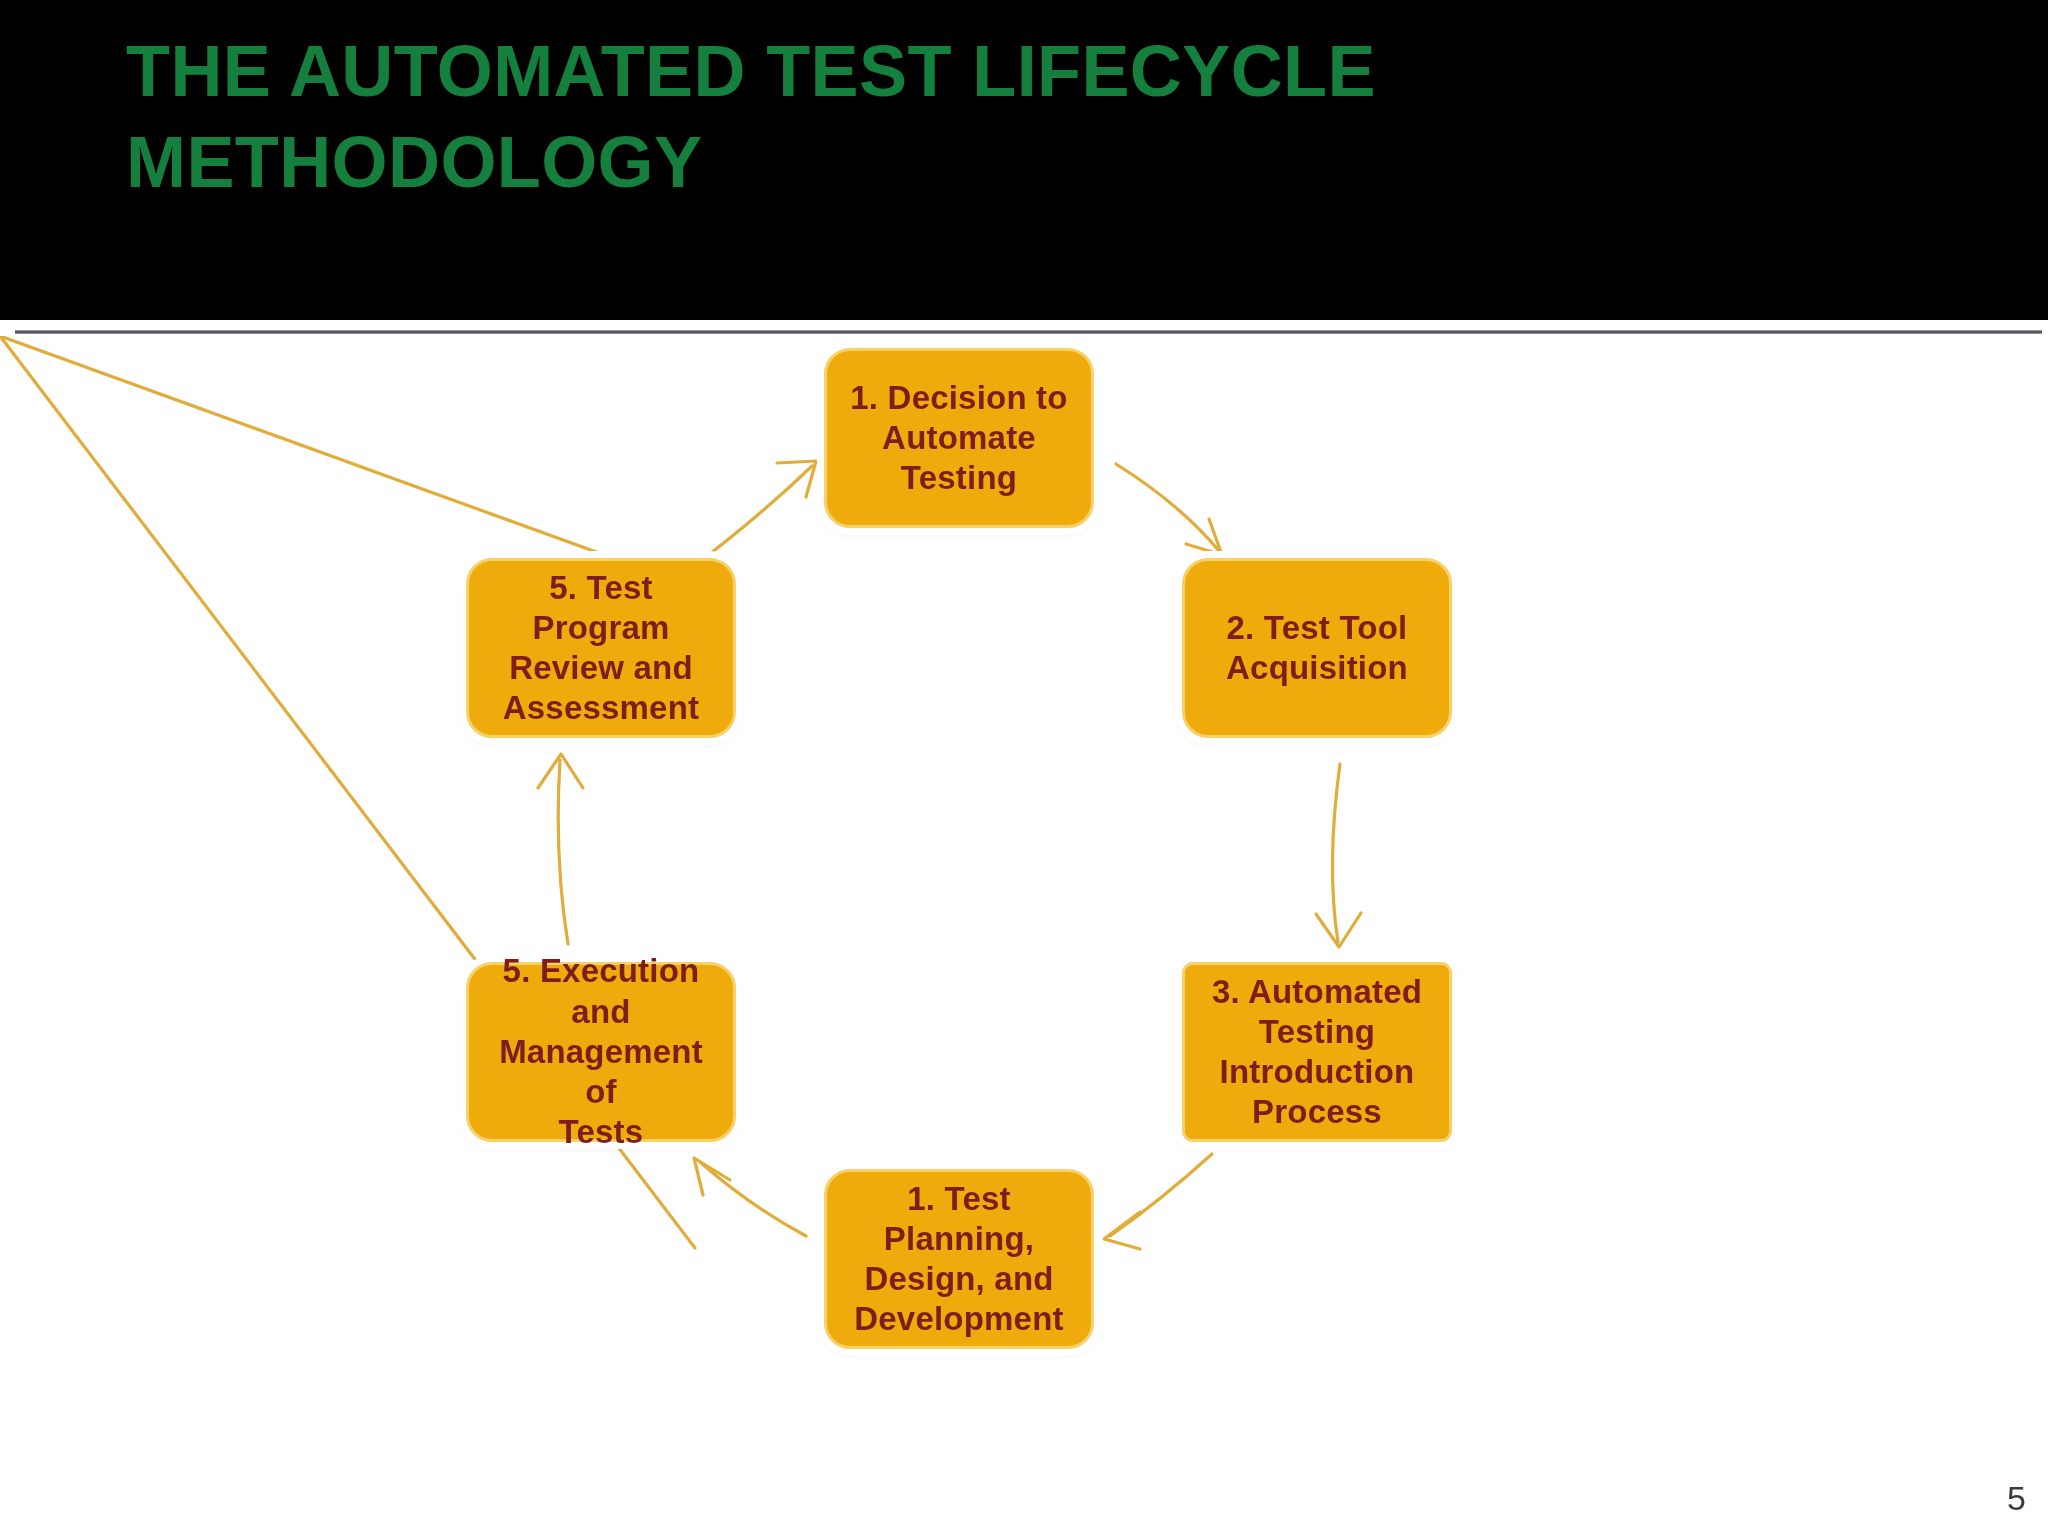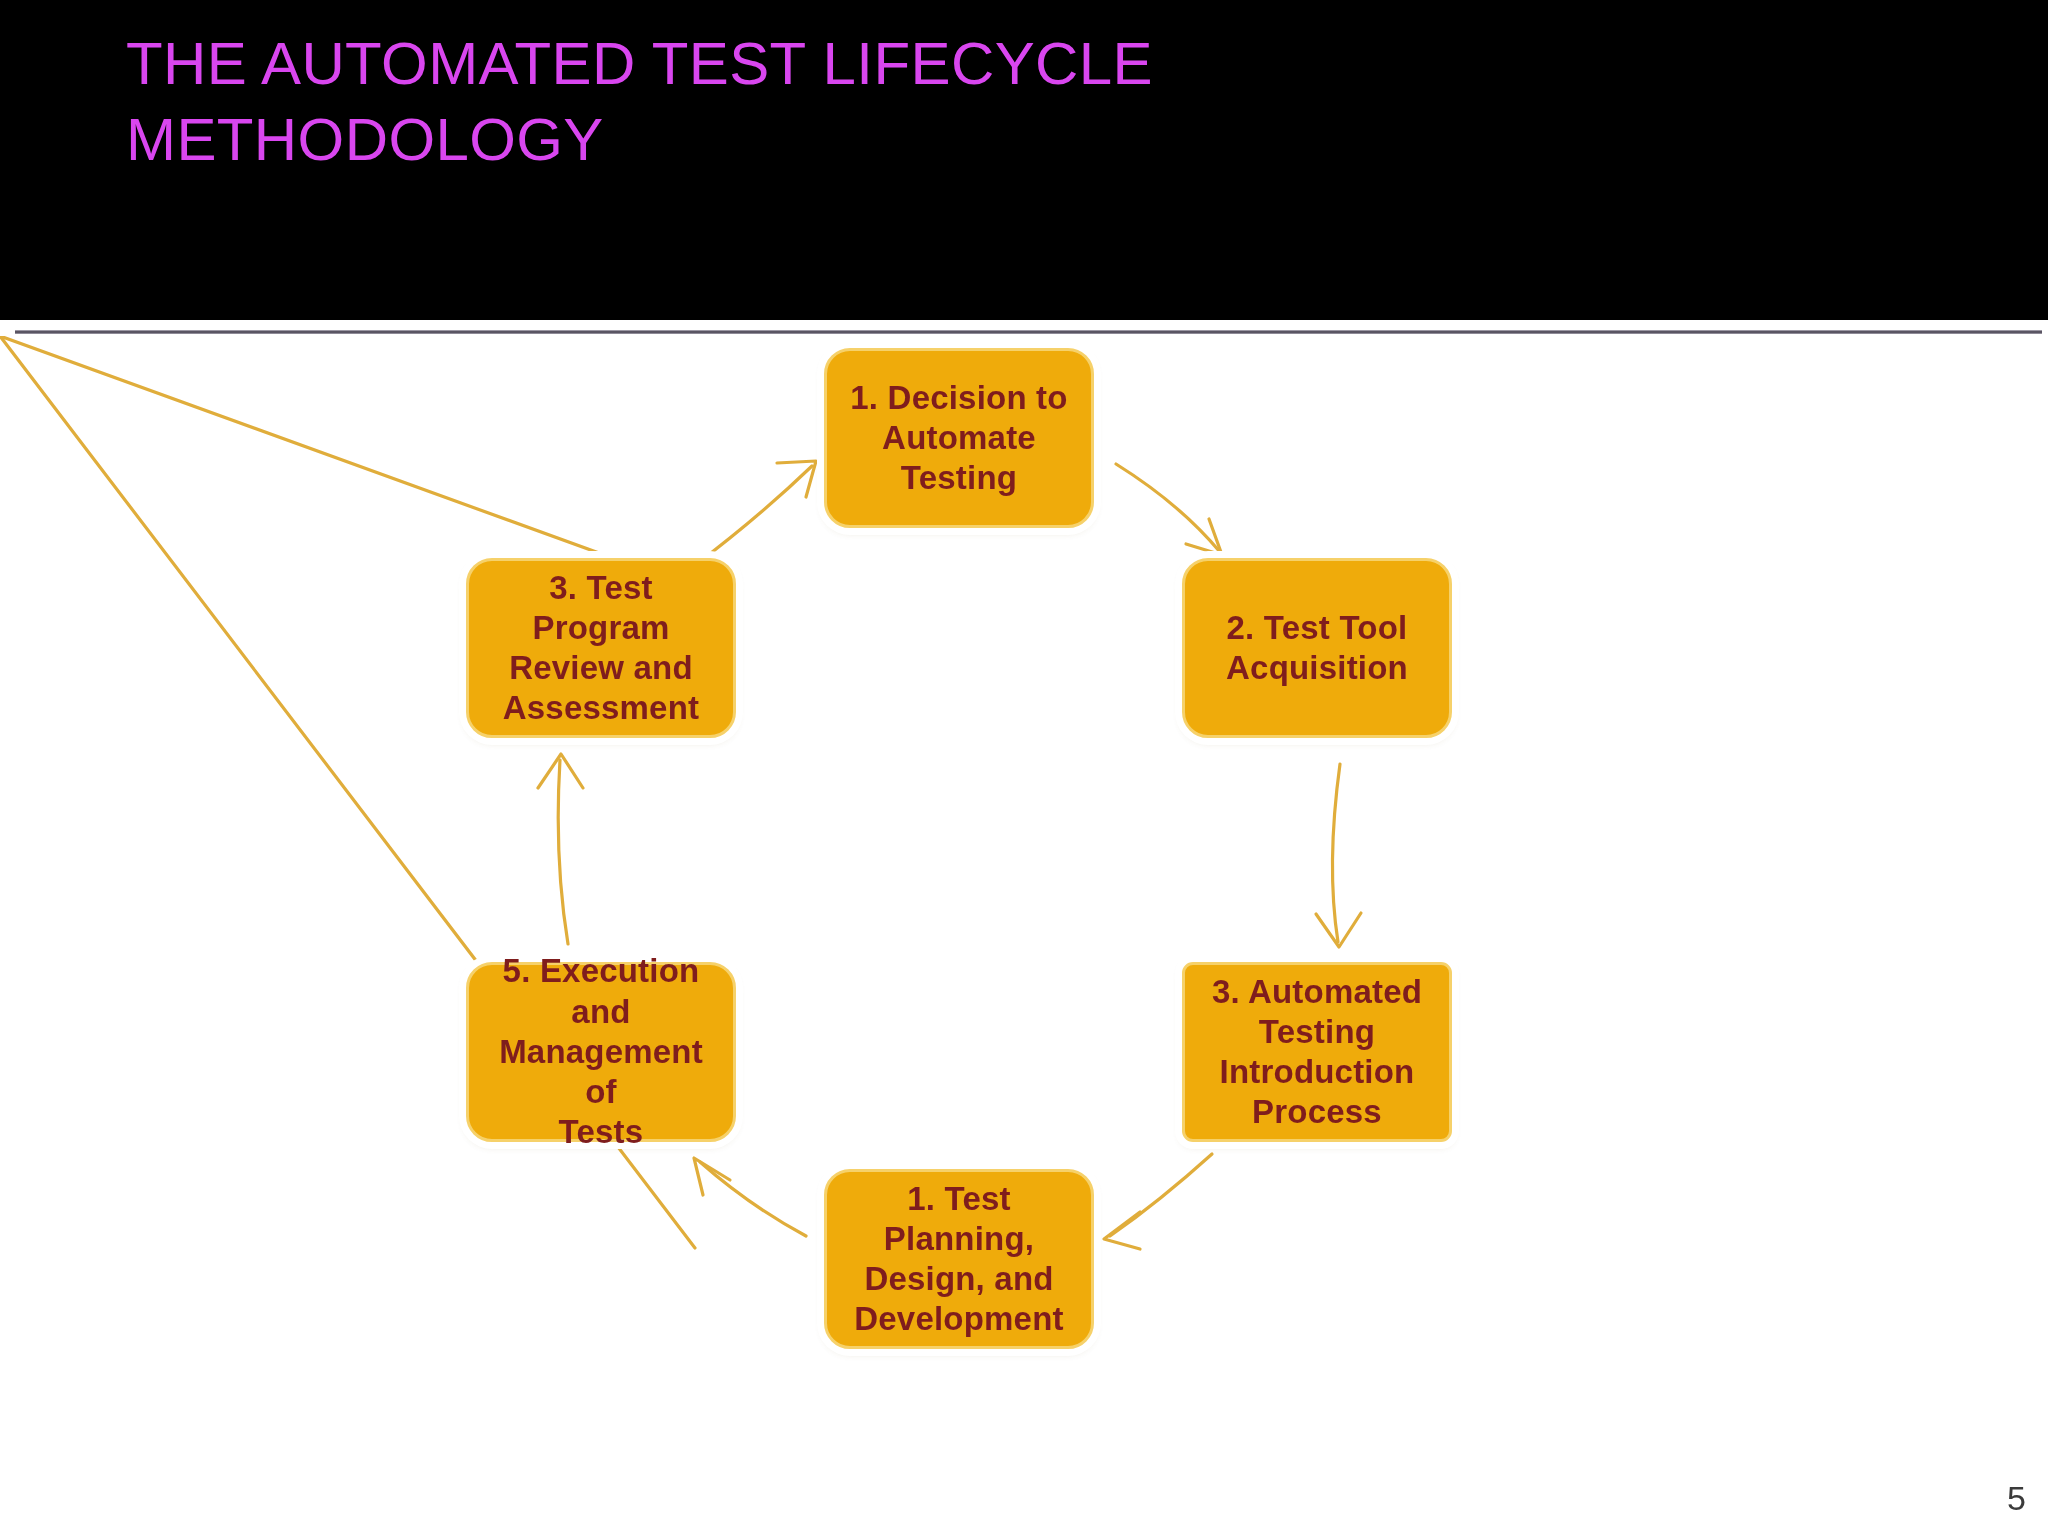--- a/index.html
+++ b/index.html
@@ -22,24 +22,24 @@
     top: 0;
     width: 2048px;
     height: 320px;
     background: #000000;
   }
   #title-text {
     position: absolute;
     left: 126px;
     top: 26px;
     width: 1800px;
-    color: #d946ef;
-    font-family: "Liberation Sans", sans-serif;
-    font-weight: normal;
-    font-size: 60px;
+    color: #15803d;
+    font-family: "Liberation Sans", sans-serif;
+    font-weight: bold;
+    font-size: 72px;
     line-height: 1.26;
     letter-spacing: 0.4px;
     white-space: pre-line;
   }
   #header-rule {
     position: absolute;
     left: 15px;
     top: 330px;
     width: 2027px;
     height: 4px;
@@ -182,20 +182,20 @@
 Development</span>
   </div>
 
   <div class="node" id="node-5">
     <span class="node-label">5. Execution and
 Management of
 Tests</span>
   </div>
 
   <div class="node" id="node-6">
-    <span class="node-label">3. Test Program
+    <span class="node-label">5. Test Program
 Review and
 Assessment</span>
   </div>
 
 </div>
 
 <div id="page-number">5</div>
 
 </body></html>

